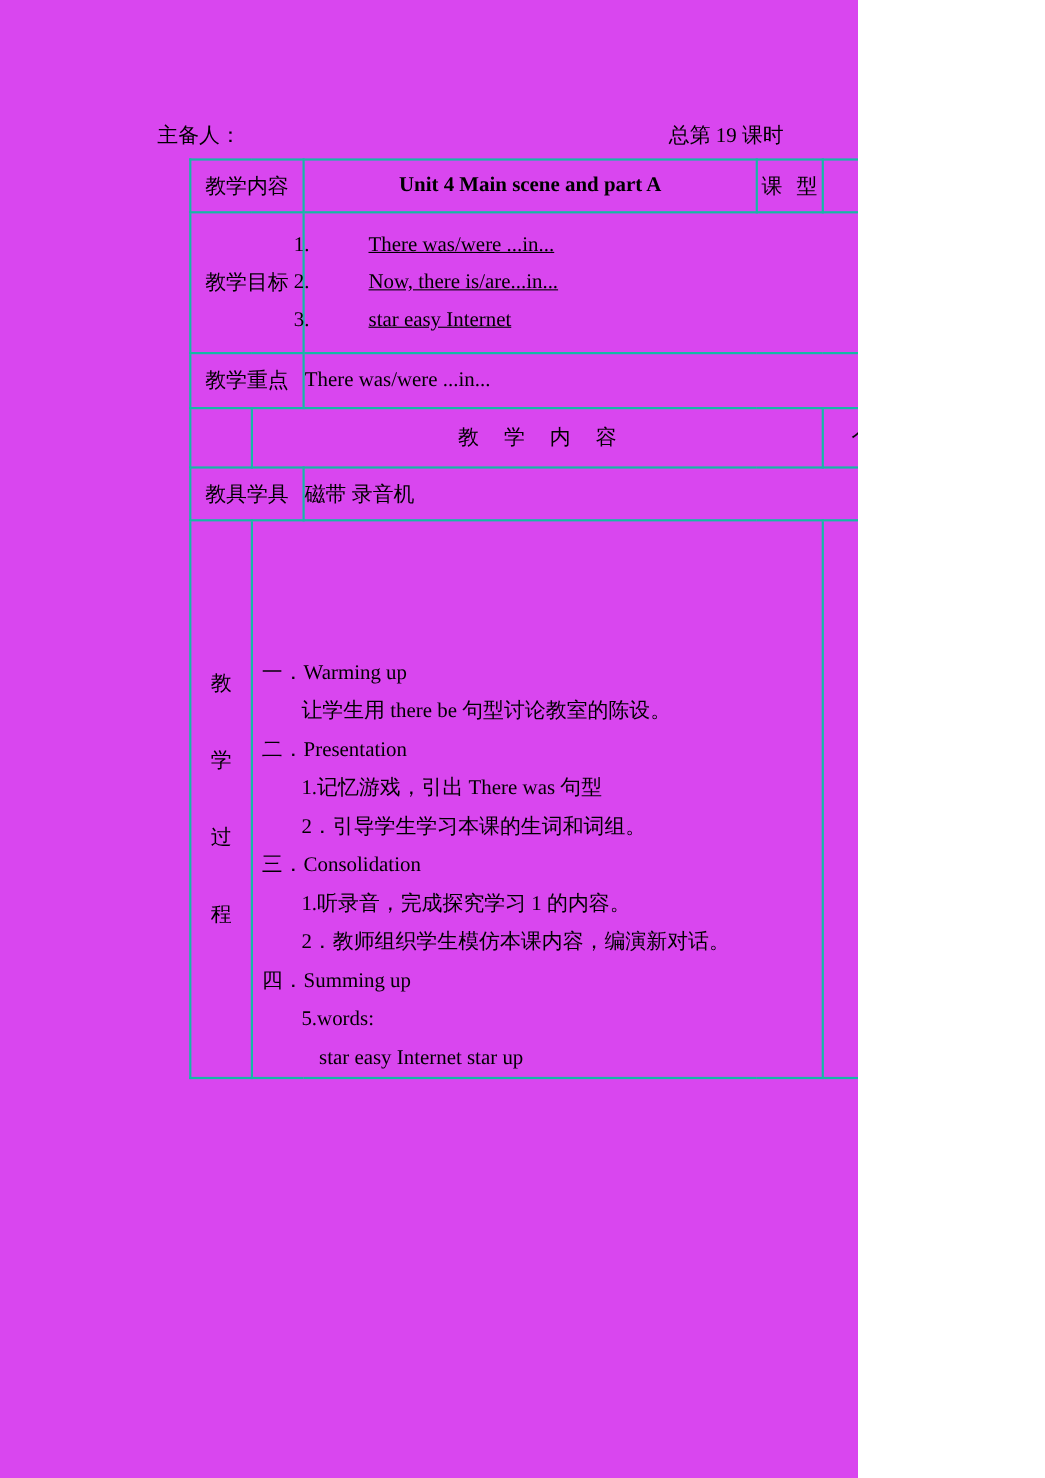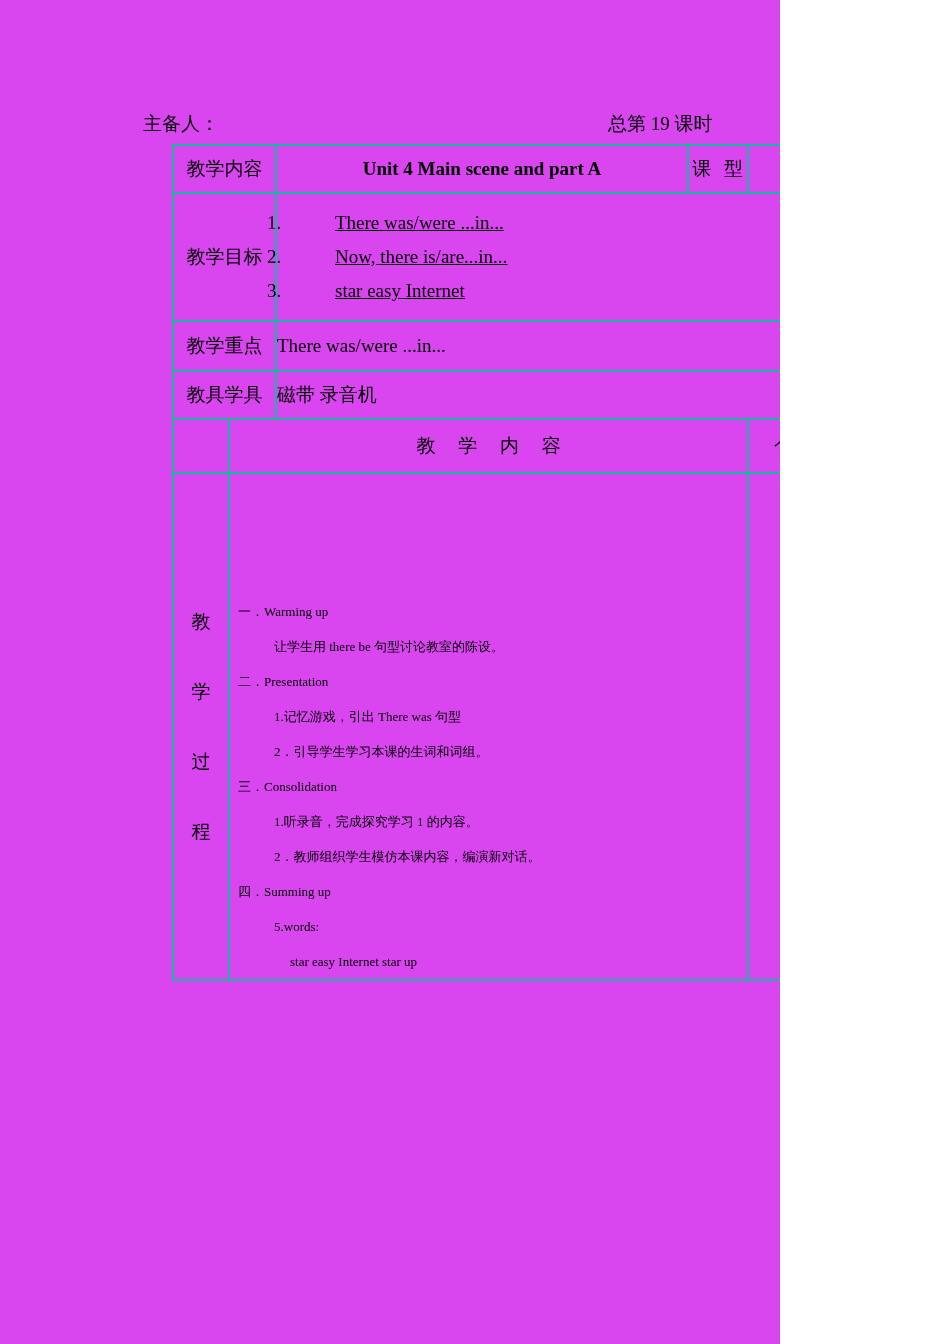--- a/index.html
+++ b/index.html
@@ -135,21 +135,21 @@
   }
 
   
   .proc-body {
     vertical-align: top;
     padding: 0 0 0 14px;
   }
   .proc-inner {
     padding-top: 120px;
     line-height: 35px;
-    font-size: 13px;
+    font-size: 19px;
   }
   .p-head {
     padding-left: 8px;
     white-space: nowrap;
   }
   .p-sub {
     padding-left: 44px;
     white-space: nowrap;
   }
   .p-sub2 {
@@ -201,29 +201,29 @@
         </div>
       </td>
     </tr>
 
     <tr style="height:50px">
       <td class="c-label" colspan="2">教学重点</td>
       <td colspan="3" class="single-line">There was/were ...in...</td>
     </tr>
 
 
-    <tr style="height:48px">
-      <td class="c-label tools-label-cell" colspan="2">教具学具</td>
-      <td colspan="3" class="tools-cell">磁带   录音机</td>
-    </tr>
-
     <tr style="height:54px">
       <td class="cell-blank"></td>
       <td colspan="3" class="sec-head">教  学  内  容</td>
       <td class="c-center">个人修改设计</td>
+    </tr>
+
+    <tr style="height:48px">
+      <td class="c-label tools-label-cell" colspan="2">教具学具</td>
+      <td colspan="3" class="tools-cell">磁带   录音机</td>
     </tr>
 
     <tr style="height:492px">
       <td class="vlabel">
         <span>教</span>
         <span>学</span>
         <span>过</span>
         <span>程</span>
       </td>
       <td colspan="3" class="proc-body">

